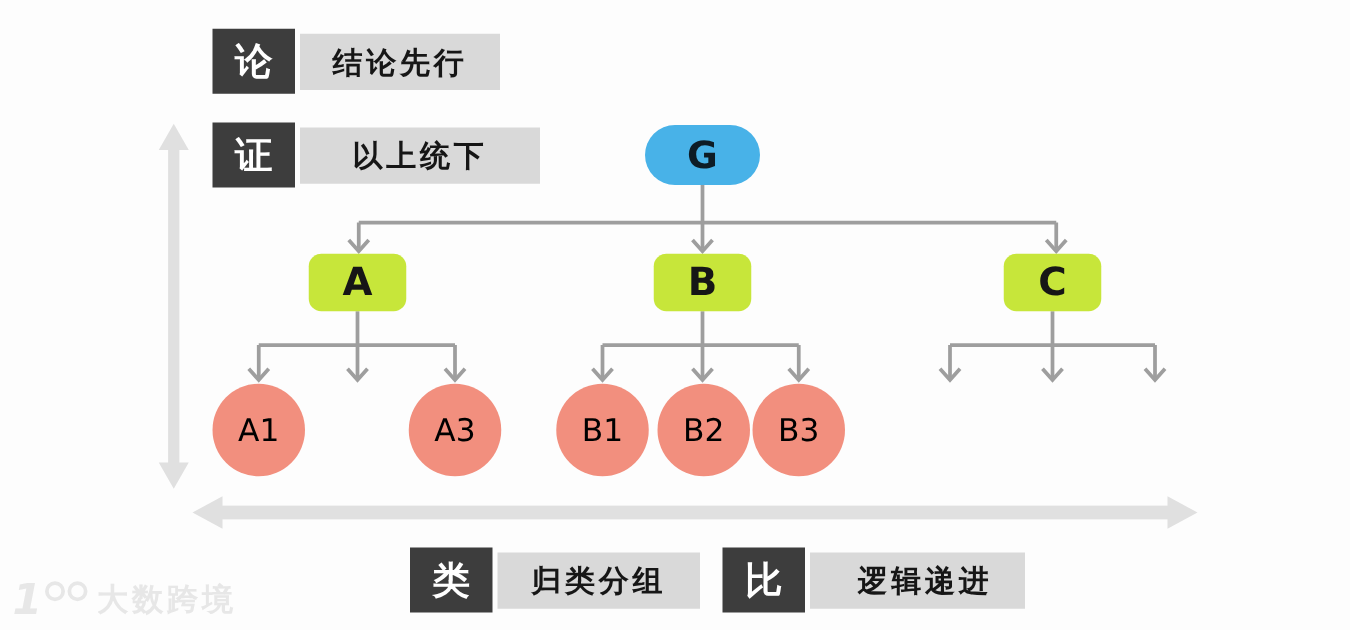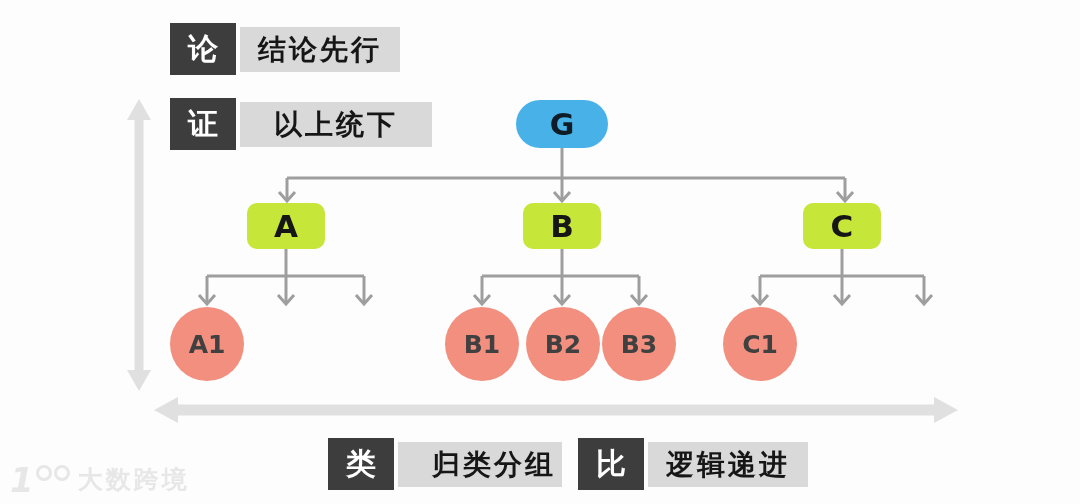--- a/index.html
+++ b/index.html
@@ -13,41 +13,41 @@
   
   .p-key {
     position:absolute; width:66px; height:52px;
     background:#3d3d3d; color:#ffffff;
     font-size:30px; font-weight:bold;
     display:flex; align-items:center; justify-content:center;
   }
   .p-label {
     position:absolute; height:45px;
     background:#d9d9d9; color:#161616;
-    font-size:28px; font-weight:bold; letter-spacing:3px;
+    font-size:24px; font-weight:bold; letter-spacing:3px;
     display:flex; align-items:center; justify-content:center;
   }
 
   
   .node-root {
     position:absolute; left:516px; top:100px; width:92px; height:48px;
     background:#48b2e8; border-radius:24px;
     color:#0d1c26; font-size:30px; font-weight:bold;
     display:flex; align-items:center; justify-content:center;
   }
   .node-branch {
     position:absolute; width:78px; height:46px; top:203px;
     background:#c7e63a; border-radius:10px;
     color:#161616; font-size:31px; font-weight:bold;
     display:flex; align-items:center; justify-content:center;
   }
   .node-leaf {
     position:absolute; width:74px; height:74px; top:307px;
     background:#f28f7e; border-radius:50%;
-    color:#404040; font-size:25px; font-weight:bold;
+    color:#000000; font-size:25px; font-weight:normal;
     display:flex; align-items:center; justify-content:center;
   }
 
   
   .watermark {
     position:absolute; left:10px; top:461px;
     display:flex; align-items:center; gap:8px; color:#e7e7e7;
   }
   .wm-logo { position:relative; display:flex; align-items:flex-end; height:36px; }
   .wm-one {
@@ -120,38 +120,38 @@
     </g>
   </svg>
 
   <div class="p-key" style="left:170px; top:23px;">论</div>
   <div class="p-label" style="left:240px; top:27px; width:160px;">结论先行</div>
 
   <div class="p-key" style="left:170px; top:98px;">证</div>
   <div class="p-label" style="left:240px; top:102px; width:192px;">以上统下</div>
 
   <div class="p-key" style="left:328px; top:438px;">类</div>
-  <div class="p-label" style="left:398px; top:442px; width:136px;padding-left:28px;">归类分组</div>
+  <div class="p-label" style="left:398px; top:442px; width:162px;">归类分组</div>
 
   <div class="p-key" style="left:578px; top:438px;">比</div>
-  <div class="p-label" style="left:648px; top:442px; width:160px;">逻辑递进</div>
+  <div class="p-label" style="left:648px; top:442px; width:160px;padding-left:12px;">逻辑递进</div>
 
   <div class="node-root">G</div>
 
   <div class="node-branch" style="left:247px;">A</div>
   <div class="node-branch" style="left:523px;">B</div>
   <div class="node-branch" style="left:803px;">C</div>
 
   <div class="node-leaf" style="left:170px;">A1</div>
+  <div class="node-leaf" style="left:327px;">A3</div>
 
   <div class="node-leaf" style="left:445px;text-align:right;">B1</div>
   <div class="node-leaf" style="left:526px;">B2</div>
   <div class="node-leaf" style="left:602px;">B3</div>
 
-  <div class="node-leaf" style="left:723px;">C1</div>
 
   <div class="watermark">
     <span class="wm-logo">
       <span class="wm-one">1</span>
       <span class="wm-ring"></span>
       <span class="wm-ring"></span>
     </span>
     <span class="wm-text">大数跨境</span>
   </div>
 

